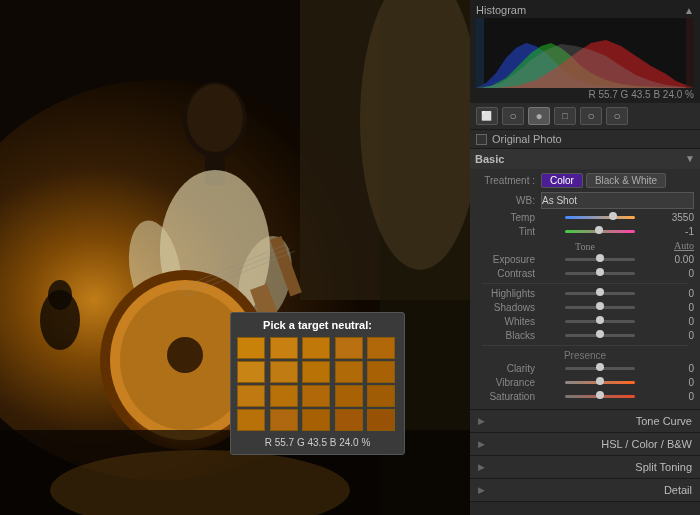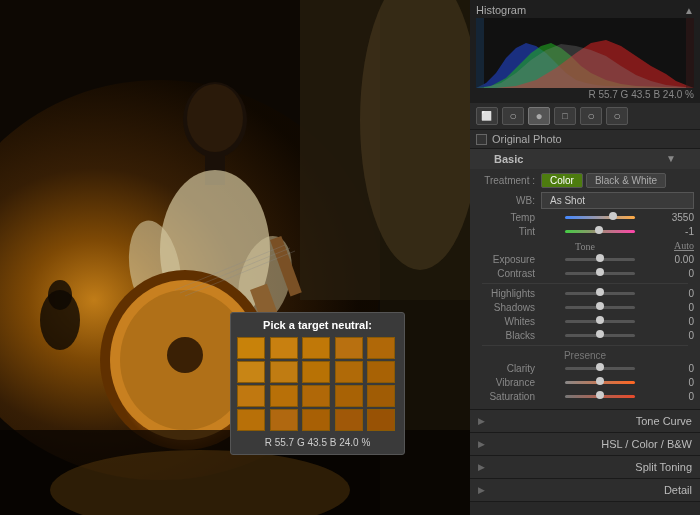--- a/index.html
+++ b/index.html
@@ -161,21 +161,21 @@
 
     
     .panel-section {
       background: #2d2d2d;
       border-bottom: 1px solid #1a1a1a;
     }
     .panel-header {
       display: flex;
       justify-content: space-between;
       align-items: flex-start;
-      padding: 4px 24px;
+      padding: 4px 5px;
       cursor: pointer;
       background: #333;
     }
     .panel-header-title {
       color: #bbb;
       font-size: 11px;
       font-weight: bold;
     }
     .panel-chevron {
       color: #888;
@@ -205,21 +205,21 @@
     .treatment-btn {
       padding: 1px 8px;
       background: #404040;
       border: 1px solid #555;
       border-radius: 2px;
       color: #aaa;
       font-size: 10px;
       cursor: pointer;
     }
     .treatment-btn.active {
-      background: #4d7c0f;
+      background: #4c1d95;
       color: #fff;
     }
 
     .slider-row {
       display: flex;
       align-items: center;
       margin-bottom: 3px;
       gap: 24px;
     }
     .slider-label {
@@ -508,21 +508,21 @@
         <div class="treatment-row">
           <span class="row-label">Treatment :</span>
           <div class="treatment-btns">
             <div class="treatment-btn active">Color</div>
             <div class="treatment-btn">Black &amp; White</div>
           </div>
         </div>
 
         <div class="wb-row">
           <span class="wb-label">WB:</span>
-          <div class="wb-select" style="cursor:pointer;display:flex;align-items:center;justify-content:space-between;padding:2px 8px;">As Shot</div>
+          <div class="wb-select" style="cursor:pointer;display:flex;align-items:center;justify-content:space-between;padding:2px 0;">As Shot</div>
         </div>
 
         <div class="slider-row temp-slider">
           <span class="slider-label">Temp</span>
           <div class="slider-track" style="background: linear-gradient(to right, #4488ff, #ffaa44);">
             <div class="slider-thumb" style="left:68%"></div>
           </div>
           <span class="slider-value">3550</span>
         </div>
 

